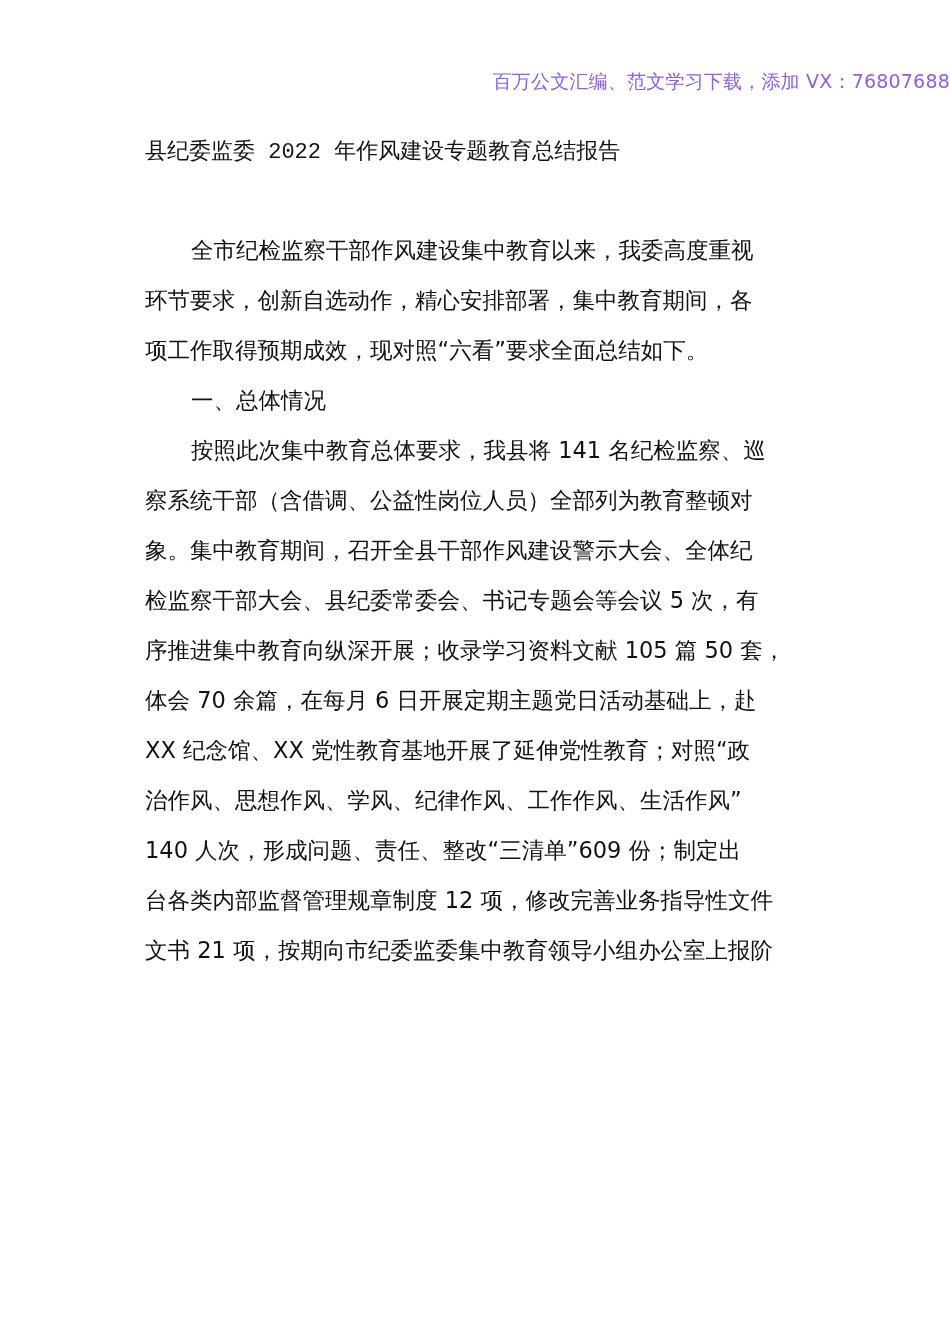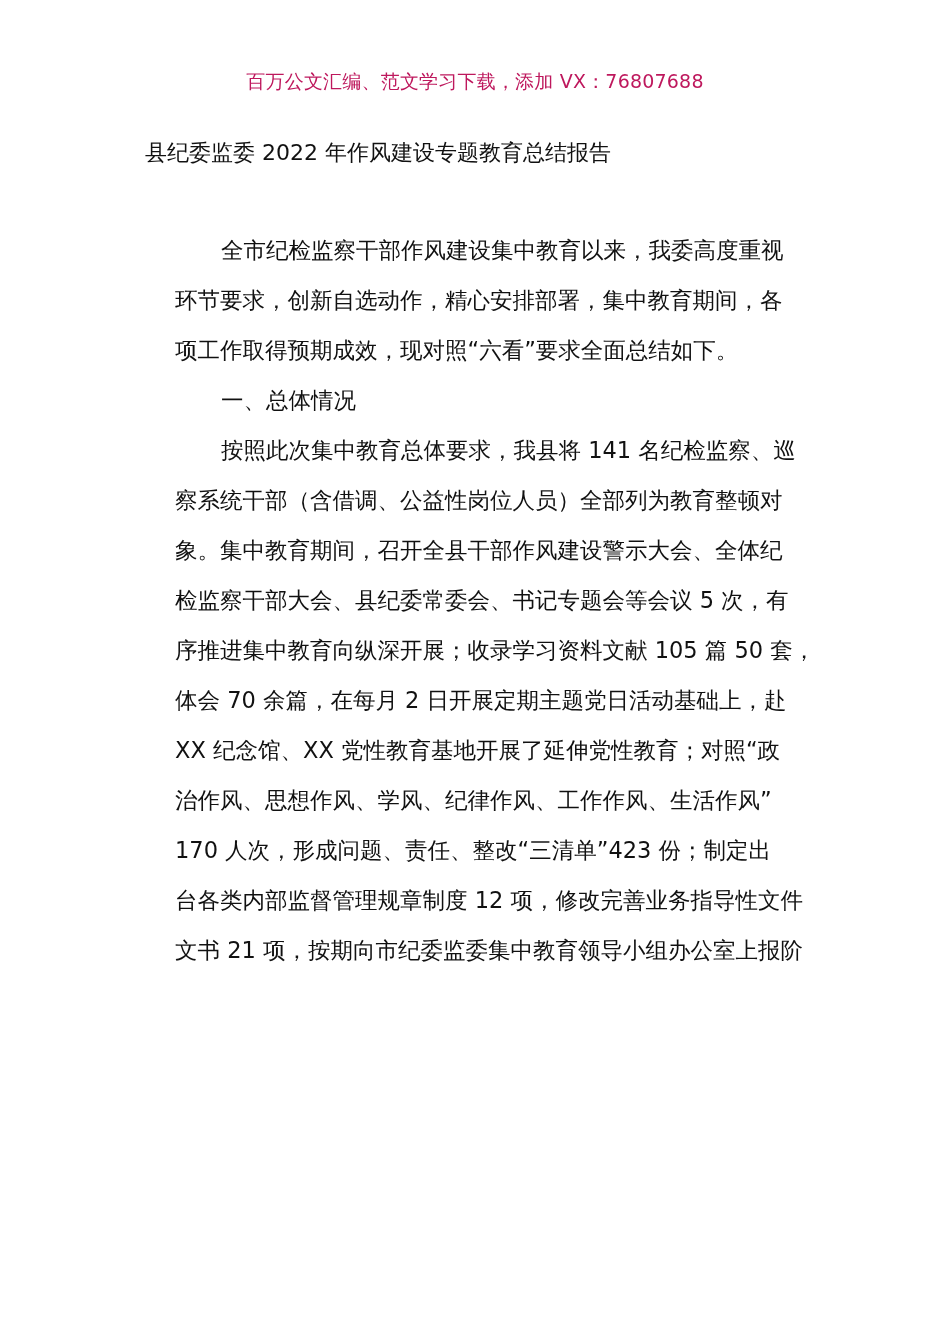--- a/index.html
+++ b/index.html
@@ -13,48 +13,48 @@
       position: relative;
       overflow: hidden;
       font-family: "DejaVu Sans", "Liberation Sans", sans-serif;
       color: #111111;
     }
     .header-note {
       position: absolute;
       top: 66px;
       left: 0;
       width: 950px;
-      text-align: center;
+      text-align: right;
       font-size: 19px;
       line-height: 30px;
-      color: #be185d;
+      color: #8b5cf6;
       letter-spacing: 0.2px;
     }
     .doc-title {
       position: absolute;
       top: 135px;
       left: 145px;
       font-size: 22px;
       line-height: 36px;
       color: #111111;
       white-space: nowrap;
+      font-family: Liberation Mono, monospace;
     }
     .body-lines {
       position: absolute;
       top: 228px;
       left: 145px;
       width: 690px;
     }
     .line {
       height: 50px;
       font-size: 22.5px;
       line-height: 44px;
       white-space: nowrap;
       color: #111111;
-      margin-left: 30px;
     }
     .line.indent {
       padding-left: 46px;
     }
   </style>
 </head>
 <body>
 
 <div class="header-note">百万公文汇编、范文学习下载，添加 VX：76807688</div>
 
@@ -63,19 +63,19 @@
 <div class="body-lines">
   <div class="line indent">全市纪检监察干部作风建设集中教育以来，我委高度重视</div>
   <div class="line">环节要求，创新自选动作，精心安排部署，集中教育期间，各</div>
   <div class="line">项工作取得预期成效，现对照“六看”要求全面总结如下。</div>
   <div class="line indent">一、总体情况</div>
   <div class="line indent">按照此次集中教育总体要求，我县将 141 名纪检监察、巡</div>
   <div class="line">察系统干部（含借调、公益性岗位人员）全部列为教育整顿对</div>
   <div class="line">象。集中教育期间，召开全县干部作风建设警示大会、全体纪</div>
   <div class="line">检监察干部大会、县纪委常委会、书记专题会等会议 5 次，有</div>
   <div class="line">序推进集中教育向纵深开展；收录学习资料文献 105 篇 50 套，</div>
-  <div class="line">体会 70 余篇，在每月 2 日开展定期主题党日活动基础上，赴</div>
+  <div class="line">体会 70 余篇，在每月 6 日开展定期主题党日活动基础上，赴</div>
   <div class="line">XX 纪念馆、XX 党性教育基地开展了延伸党性教育；对照“政</div>
   <div class="line">治作风、思想作风、学风、纪律作风、工作作风、生活作风”</div>
-  <div class="line">170 人次，形成问题、责任、整改“三清单”423 份；制定出</div>
+  <div class="line">140 人次，形成问题、责任、整改“三清单”609 份；制定出</div>
   <div class="line">台各类内部监督管理规章制度 12 项，修改完善业务指导性文件</div>
   <div class="line">文书 21 项，按期向市纪委监委集中教育领导小组办公室上报阶</div>
 </div>
 
 </body></html>

